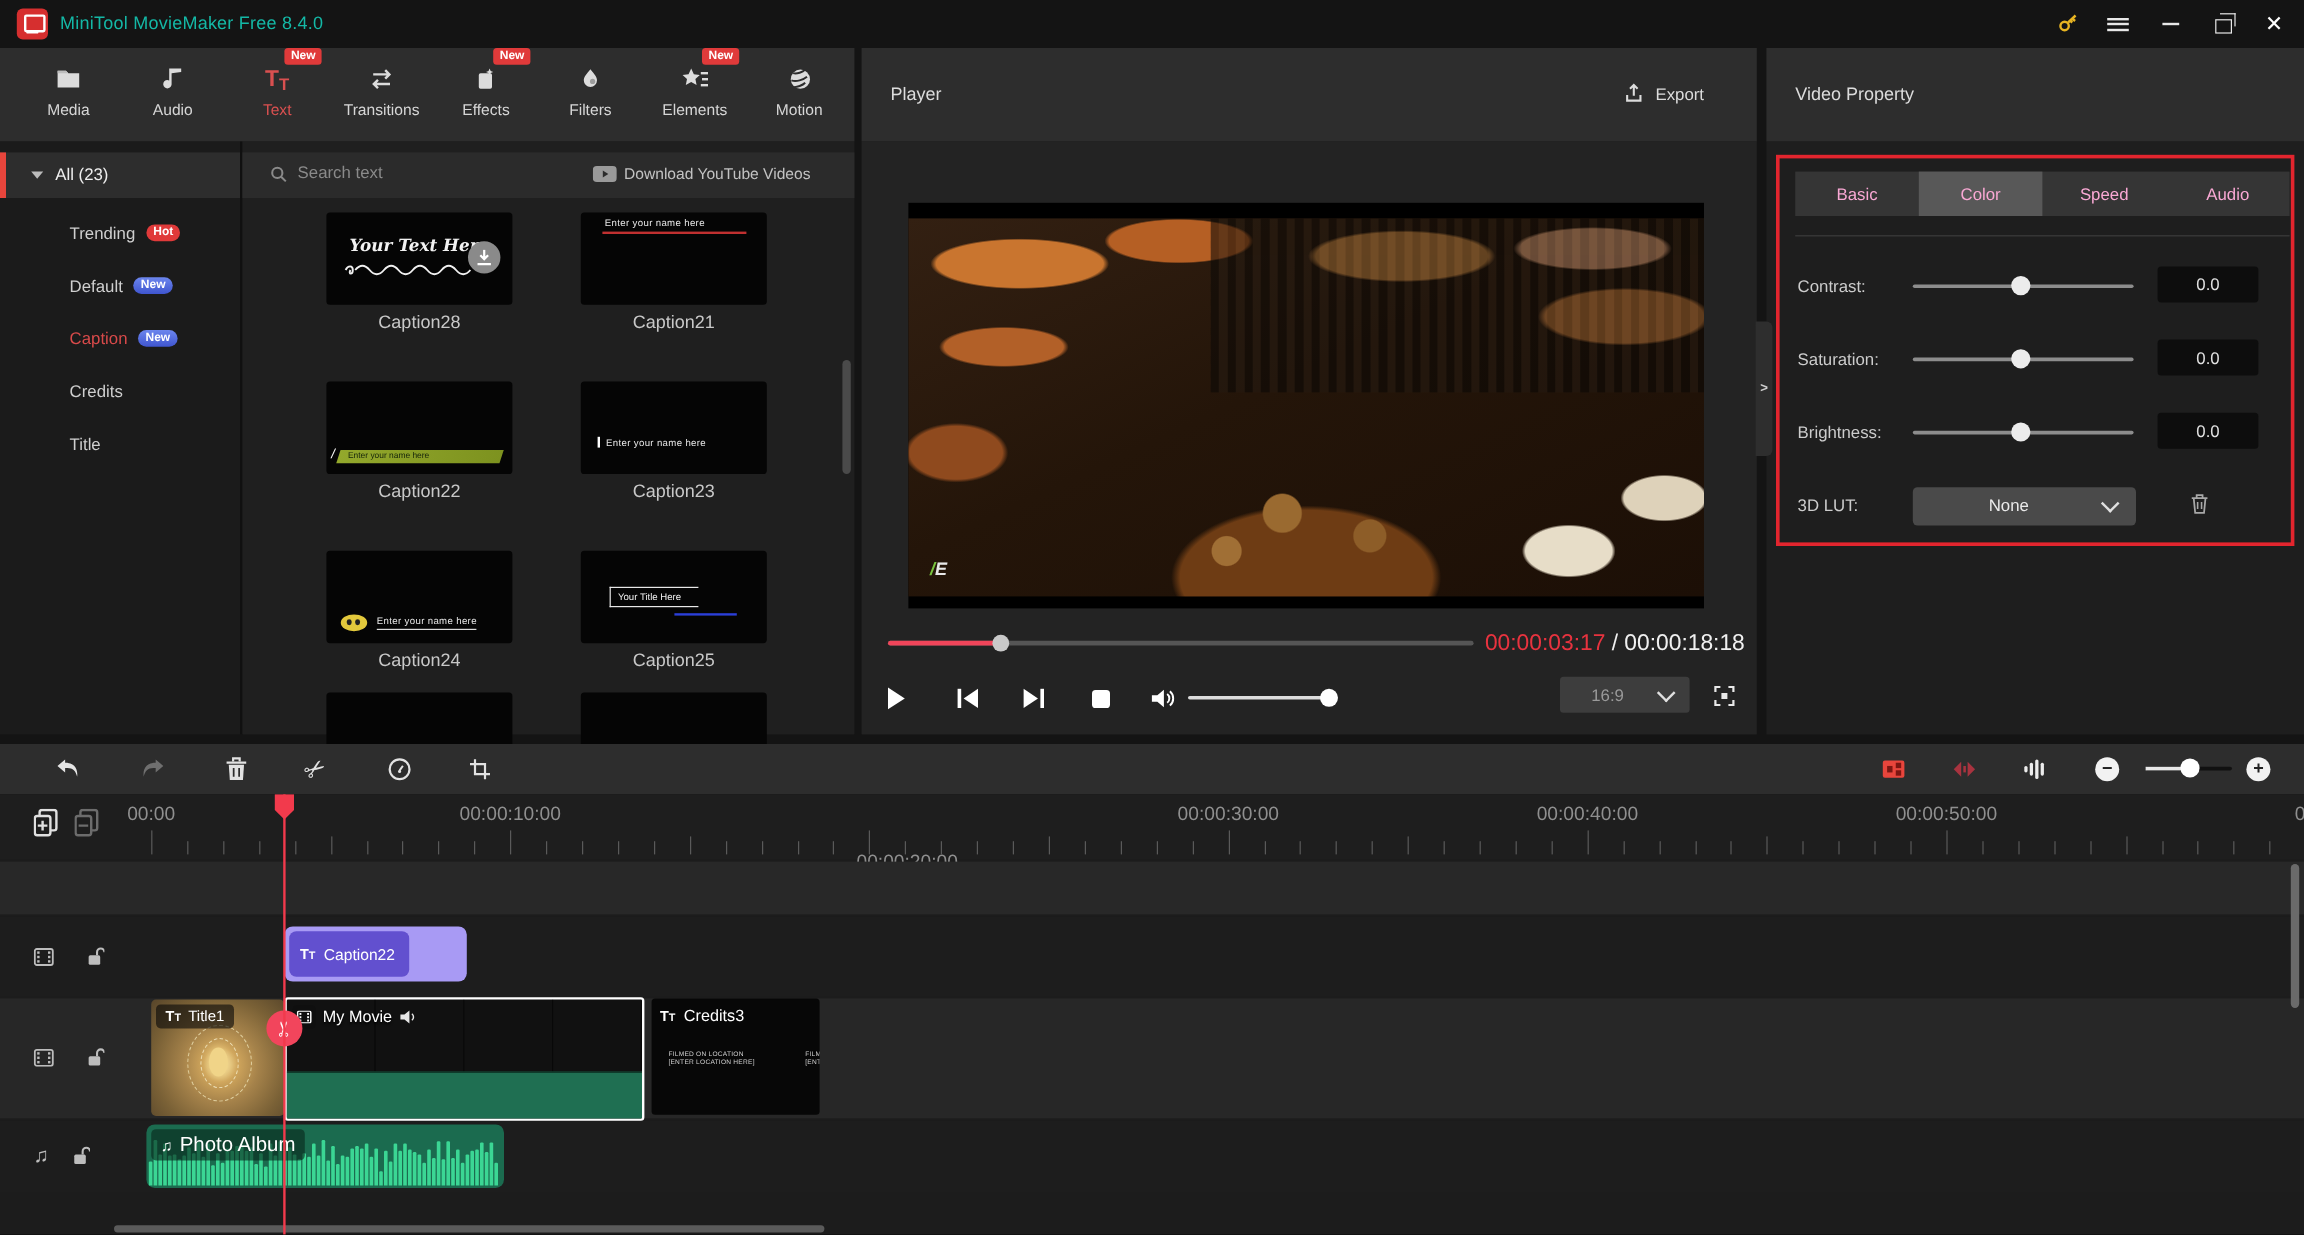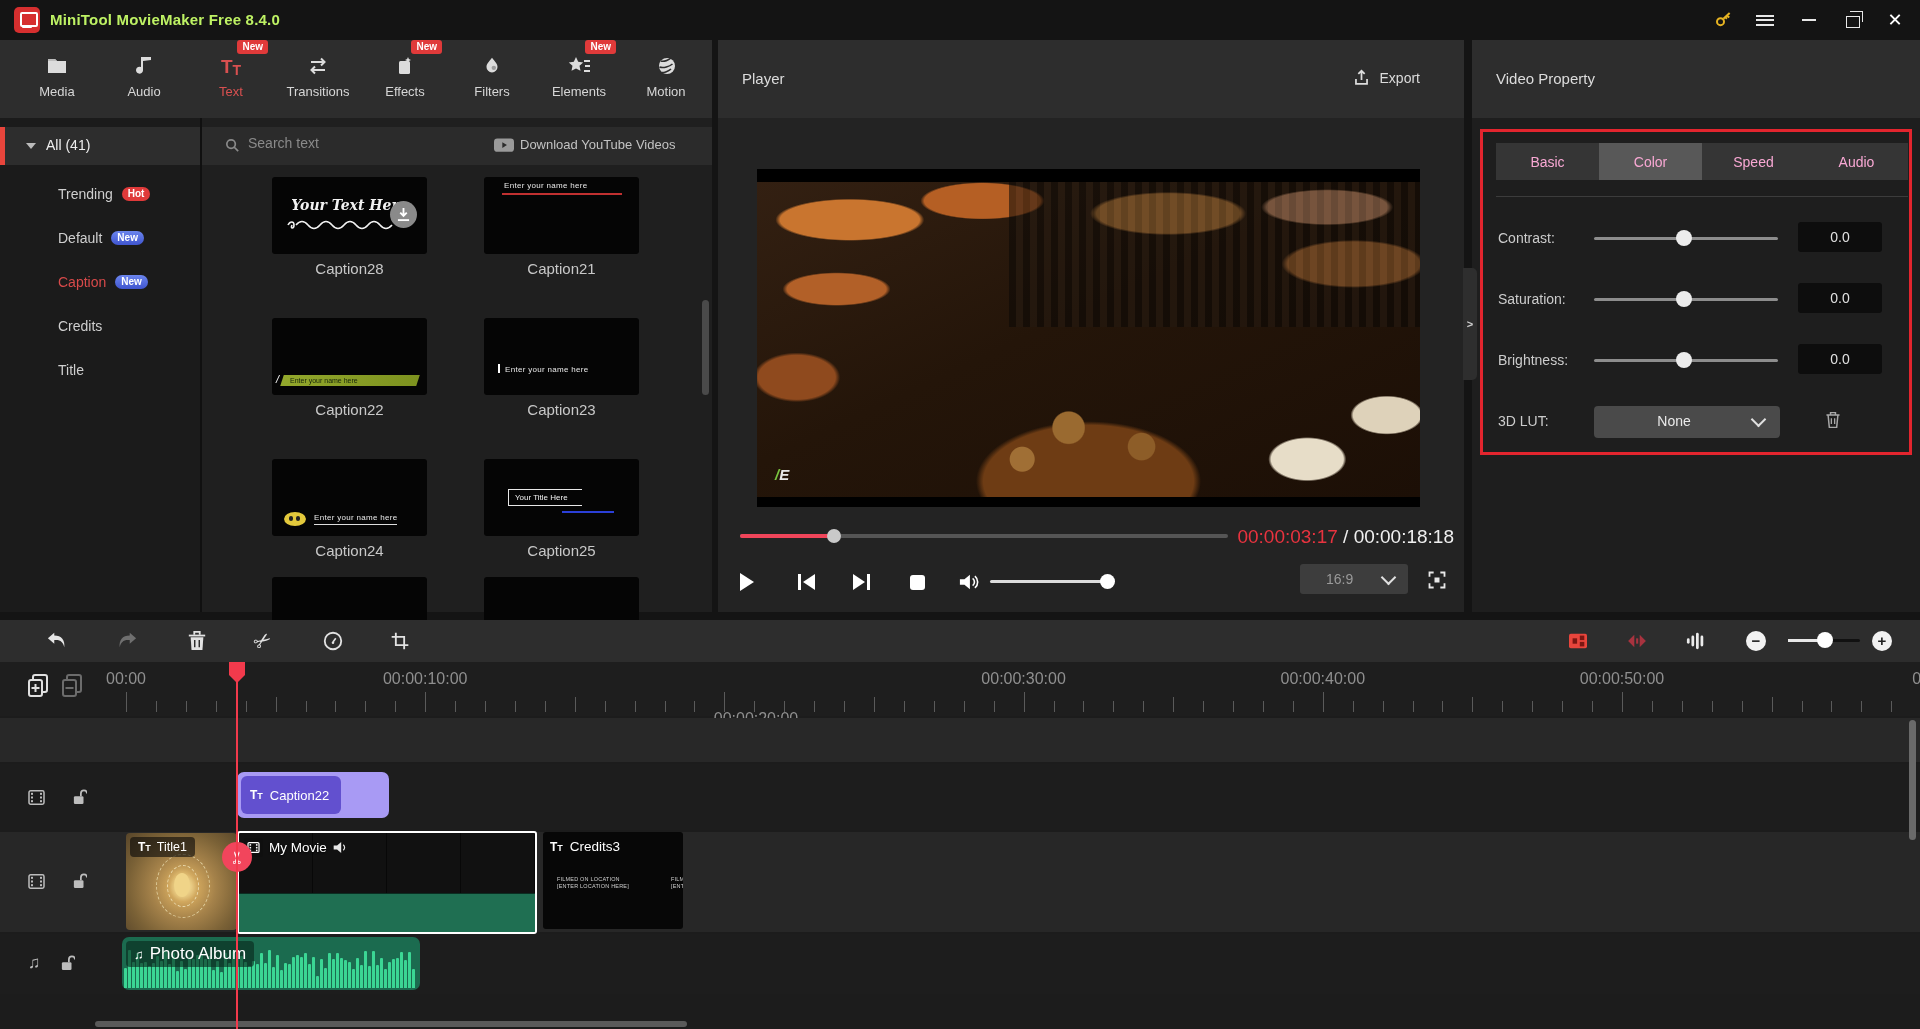--- a/index.html
+++ b/index.html
@@ -6,21 +6,21 @@
   #app{position:relative;width:1920px;height:1029px;background:#141414;overflow:hidden;
        font-family:"Liberation Sans",sans-serif;color:#ddd;-webkit-font-smoothing:antialiased;}
   .abs{position:absolute;}
   svg{display:block;}
 
   
   #titlebar{position:absolute;left:0;top:0;width:1920px;height:40px;background:#141414;}
   #logo{position:absolute;left:14px;top:7px;width:26px;height:26px;background:#d62f2f;border-radius:5px;}
   #logo:before{content:"";position:absolute;left:6px;top:5px;width:14px;height:11px;border:2px solid #fff;border-radius:2px;}
   #logo:after{content:"";position:absolute;left:8px;top:18px;width:10px;height:3px;background:#fff;border-radius:1px;}
-  #win-title{position:absolute;left:50px;top:11px;font-size:15px;font-weight:bold;color:#bef264;letter-spacing:.2px;}
+  #win-title{position:absolute;left:50px;top:11px;font-size:15px;font-weight:normal;color:#14b8a6;letter-spacing:.2px;}
   .titlebtn{position:absolute;top:6px;width:34px;height:28px;display:flex;align-items:center;justify-content:center;color:#e8e8e8;}
   .hamburger span{display:block;width:18px;height:2px;background:#e8e8e8;margin:2.5px 0;}
   .minimize-bar{width:14px;height:2px;background:#e8e8e8;}
   .restore{width:12px;height:10px;border:1.6px solid #e8e8e8;position:relative;}
   .restore:before{content:"";position:absolute;left:3px;top:-6px;width:12px;height:10px;border:1.6px solid #e8e8e8;border-bottom:none;border-left:none;}
   .closex{font-size:18px;line-height:18px;color:#fff;}
 
   
   #toolbar{position:absolute;left:0;top:40px;width:712px;height:78px;background:#2d2d2d;}
   .tb-item{position:absolute;top:8px;width:86px;height:64px;text-align:center;}
@@ -325,21 +325,21 @@
           <path d="M5 14v6h14v-6"></path>
         </svg>
       <span>Export</span>
     </div>
   </div>
 
   <div id="sidebar">
     <div id="sb-head">
       <div id="sb-red"></div>
       <div class="caret"></div>
-      <div class="sb-title">All (41)</div>
+      <div class="sb-title">All (23)</div>
     </div>
     <div class="sb-item" style="top:65px;">
       <span>Trending</span>
       <span class="pill hot">Hot</span>
     </div>
     <div class="sb-item" style="top:109px;">
       <span>Default</span>
       <span class="pill new">New</span>
     </div>
     <div class="sb-item active" style="top:153px;">

